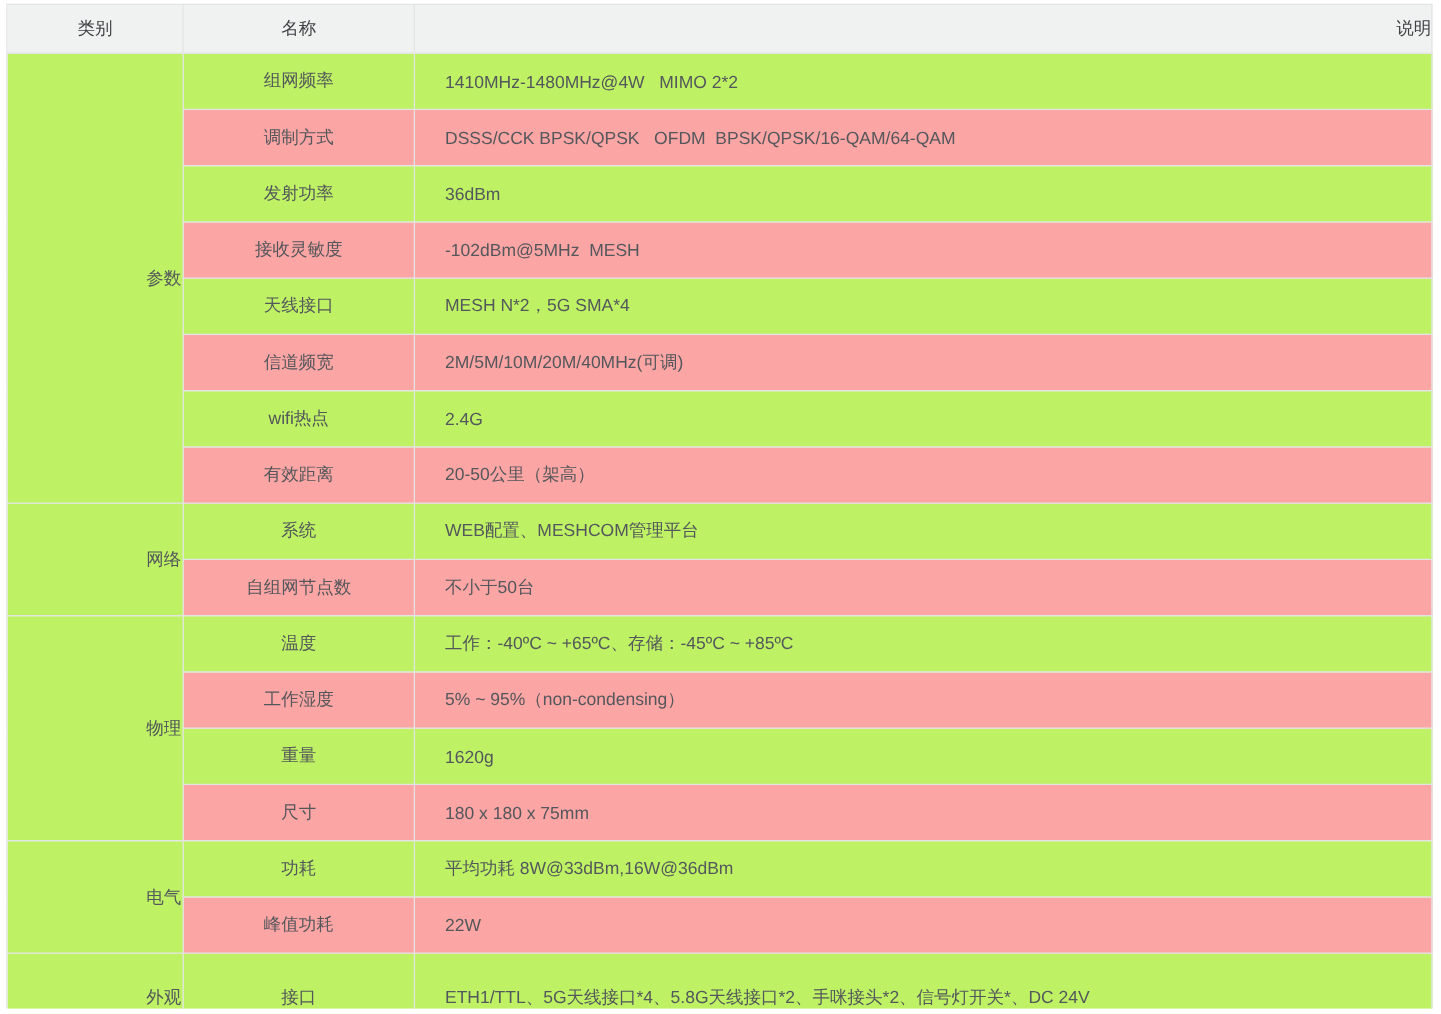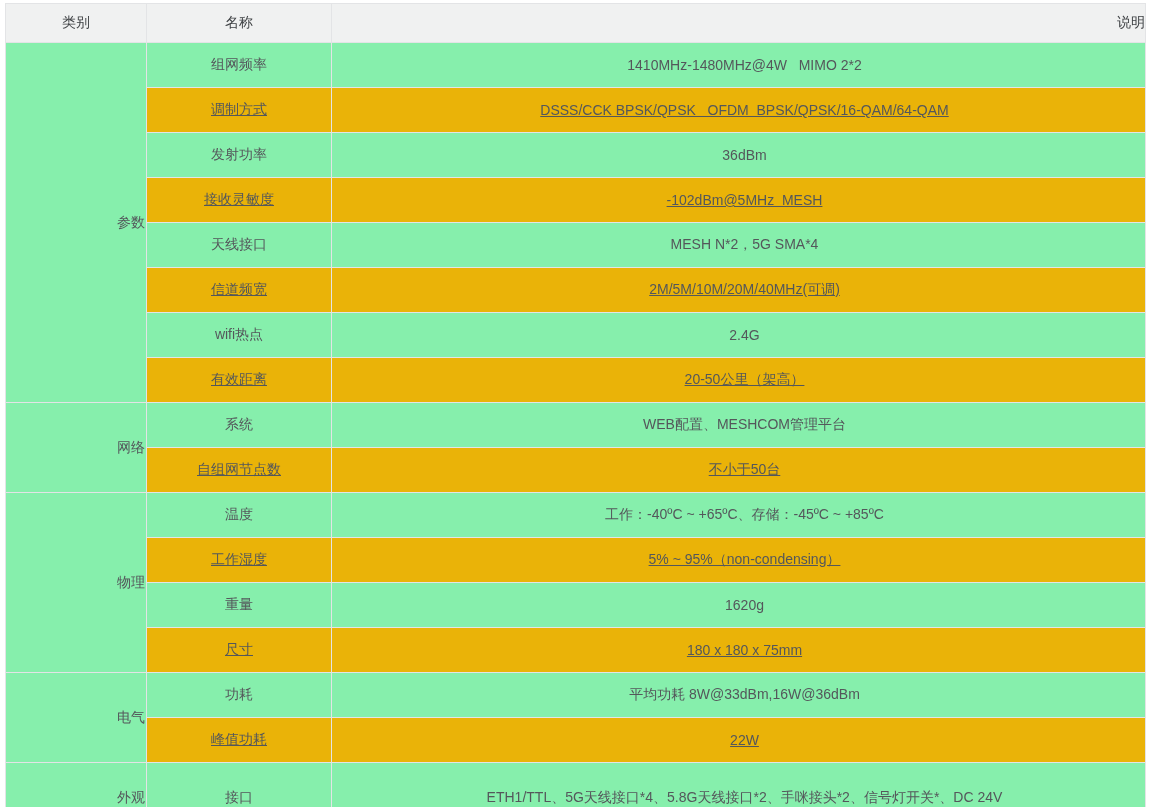--- a/index.html
+++ b/index.html
@@ -37,43 +37,42 @@
     font-weight: 400;
     text-align: center;
     padding: 0;
   }
   .spec-table thead th.h-desc {
     text-align: right;
     padding-left: 24px;
   }
   .spec-table tbody td {
     height: 42px;
-    background: #86efac;
+    background: #bef264;
     color: #54575b;
   }
   .spec-table tbody tr.tall td { height: 67px; }
   td.cat-cell {
     text-align: right;
     color: #8b8f94;
     background: #ffffff;
   }
   td.name-cell {
     text-align: center;
     color: #54575b;
   }
   td.desc-cell {
-    text-align: center;
+    text-align: left;
     padding: 0 12px 0 24px;
     white-space: pre-wrap;
     color: #54575b;
   }
   tr.stripe td.name-cell,
   tr.stripe td.desc-cell {
-    background: #eab308;
-    text-decoration: underline;
+    background: #fca5a5;
   }
   .bottom-rule {
     position: absolute;
     left: 0;
     top: 808px;
     width: 100%;
     height: 2px;
     background: #eaecee;
   }
 </style>

